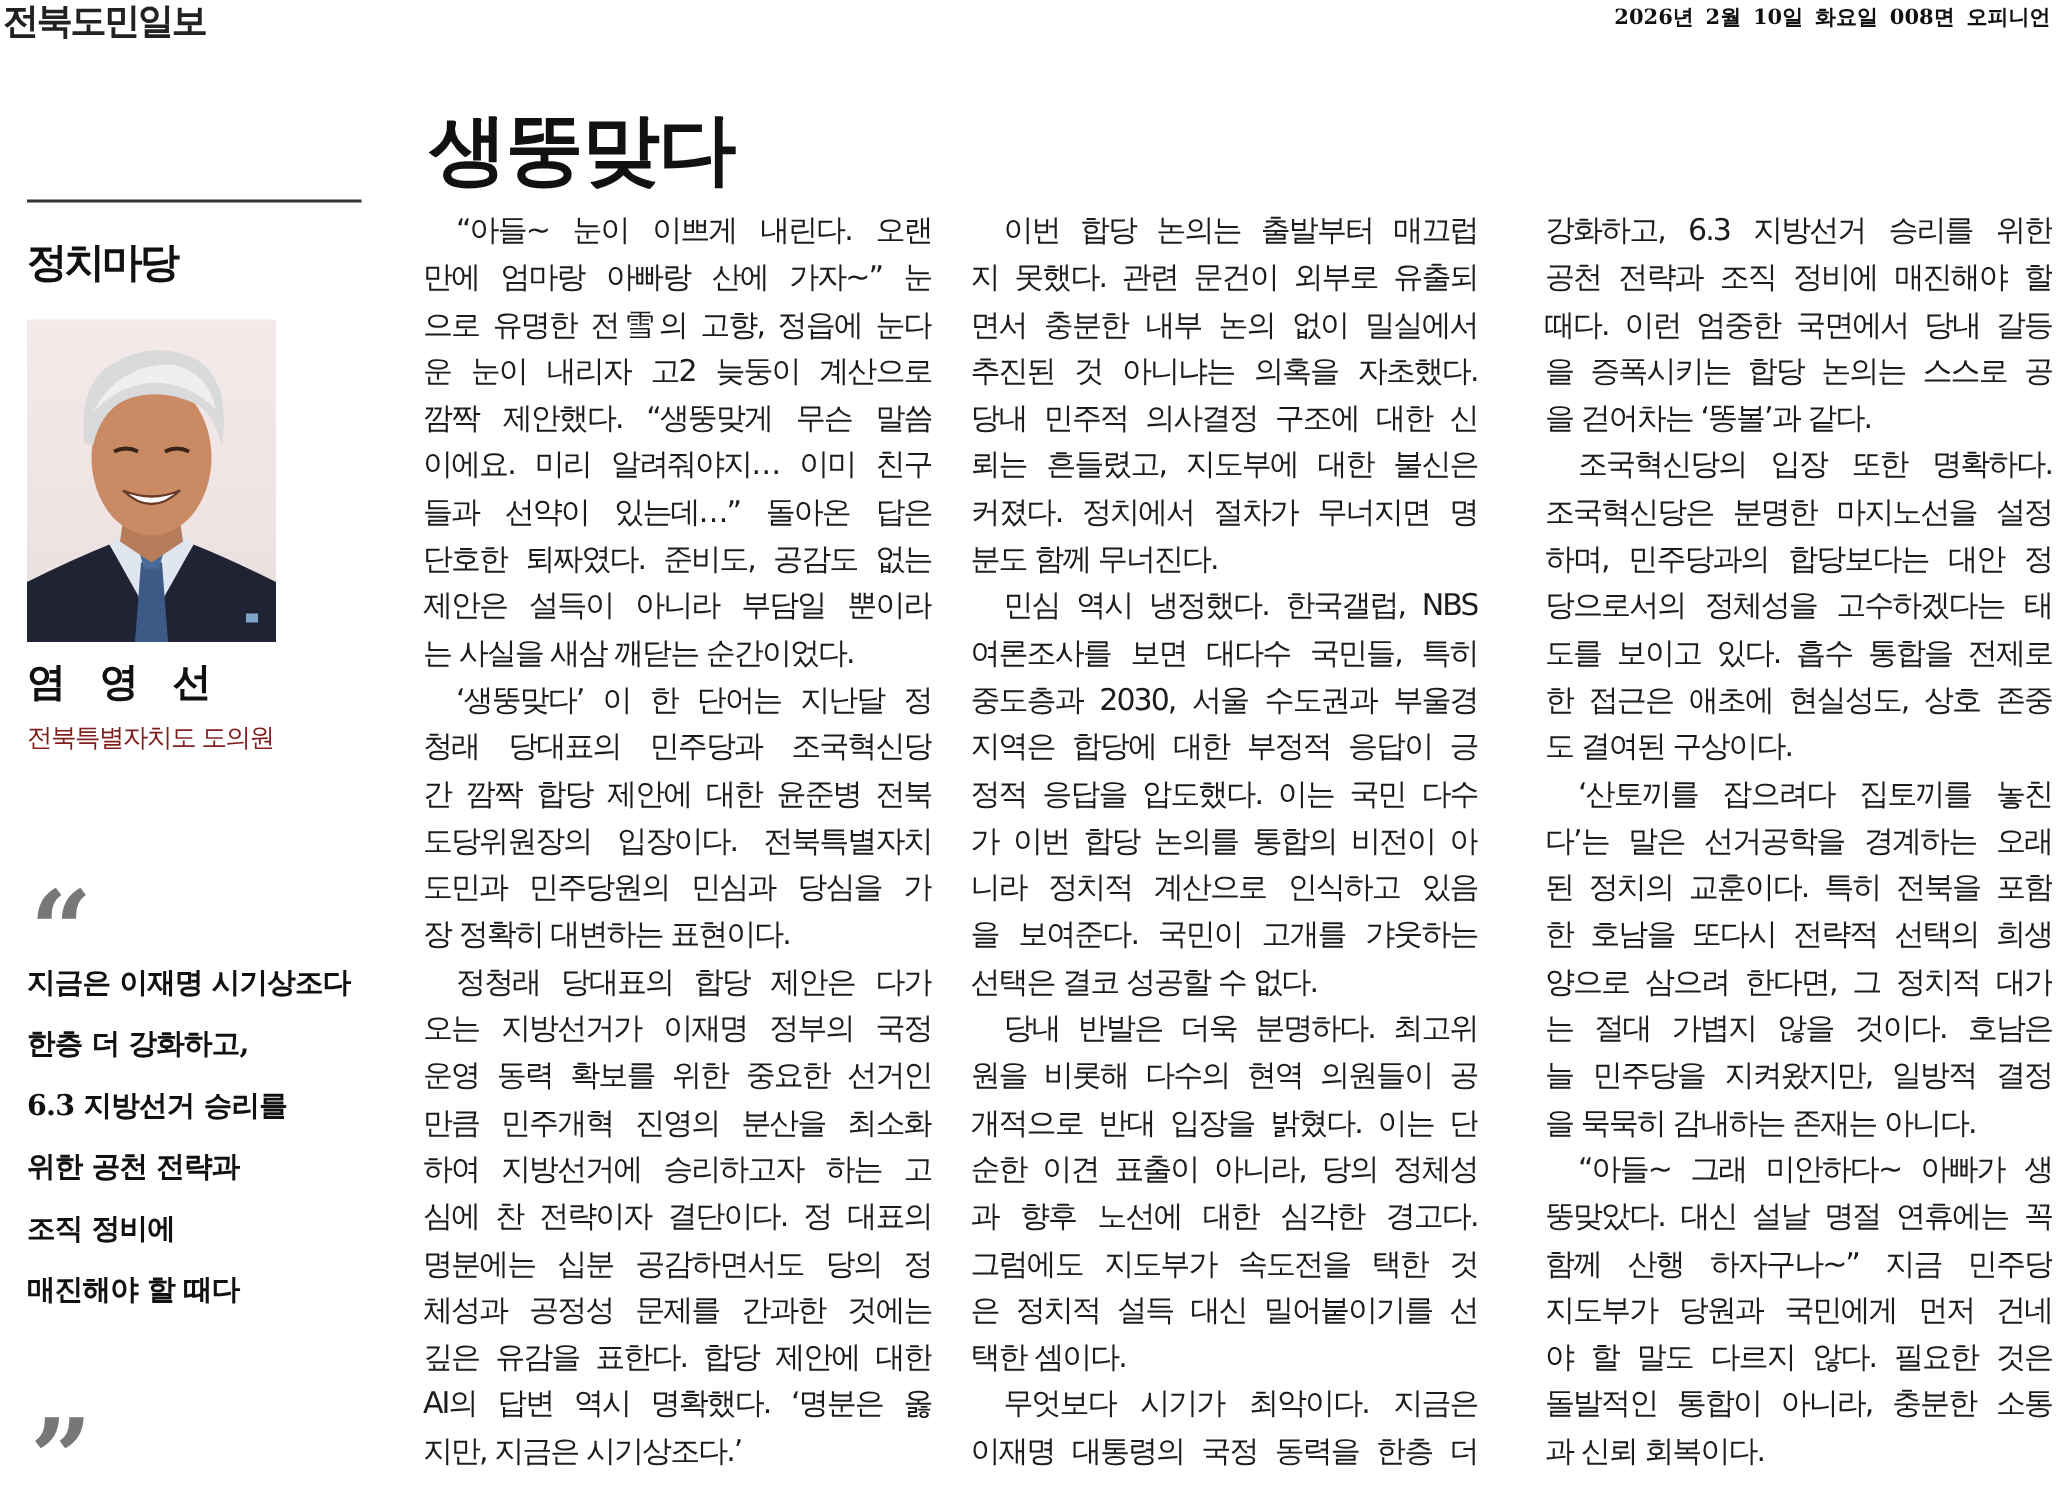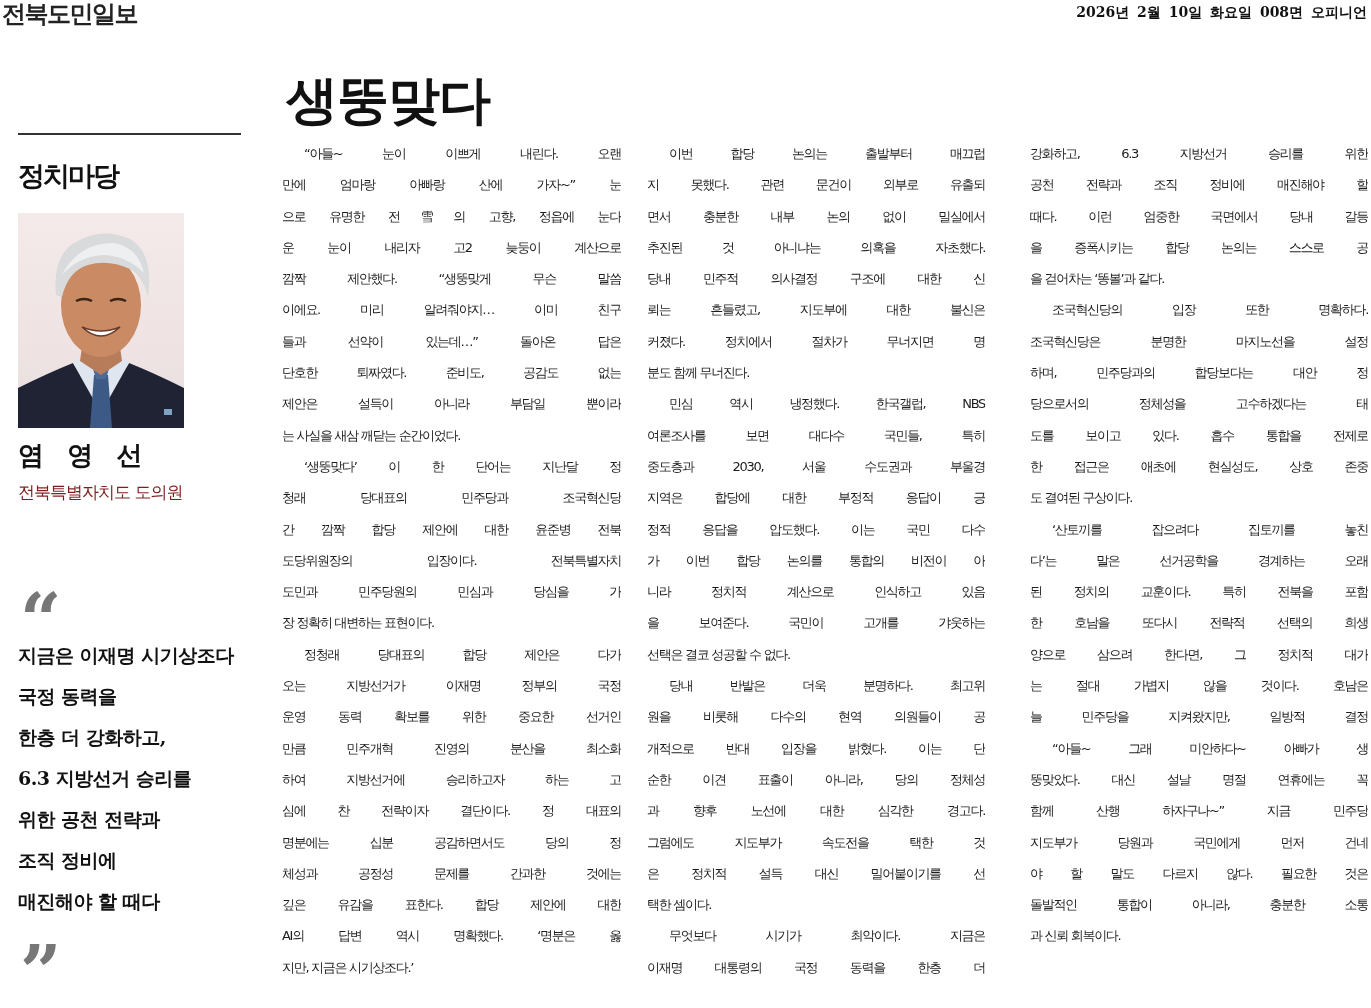--- a/index.html
+++ b/index.html
@@ -9,30 +9,30 @@
   .masthead { position: absolute; left: 2px; top: 0px; font-family: "DejaVu Sans", sans-serif; font-weight: bold; font-size: 24px; letter-spacing: -1.5px; color: #222; line-height: 28px; }
   .dateline { position: absolute; right: 4px; top: 2px; font-family: "DejaVu Serif", serif; font-weight: bold; font-size: 14px; letter-spacing: 0px; color: #111; line-height: 20px; word-spacing: 3px; text-align: center; }
 
   .headline { position: absolute; left: 286px; top: 38px; font-family: "DejaVu Sans", sans-serif; font-weight: bold; font-size: 52px; letter-spacing: -1px; color: #111; line-height: 70px; margin-top: 27px; }
   .section-rule { position: absolute; left: 18px; top: 133px; width: 223px; height: 2px; background: #333; }
   .section-title { position: absolute; left: 18px; top: 146px; font-family: "DejaVu Sans", sans-serif; font-weight: bold; font-size: 27px; letter-spacing: -2px; color: #111; line-height: 36px; margin-top: 12px; }
 
   .portrait { position: absolute; left: 18px; top: 213px; width: 166px; height: 215px; background: linear-gradient(180deg, #f4eaea 0%, #efe3e3 60%, #e9dfdf 100%); overflow: hidden; }
   .portrait svg { display: block; width: 100%; height: 100%; }
 
-  .author-name { position: absolute; left: 18px; top: 438px; font-family: Liberation Sans, sans-serif; font-weight: bold; font-size: 26px; letter-spacing: 8px; color: #111; line-height: 34px; }
+  .author-name { position: absolute; left: 18px; top: 438px; font-family: Liberation Serif, serif; font-weight: bold; font-size: 26px; letter-spacing: 8px; color: #111; line-height: 34px; }
   .author-title { position: absolute; left: 18px; top: 480px; font-family: "DejaVu Sans", sans-serif; font-size: 17px; letter-spacing: -1px; color: #7f1d1d; line-height: 24px; }
 
   .quote-open, .quote-close { position: absolute; left: 20px; font-family: "DejaVu Serif", serif; font-weight: bold; font-size: 72px; color: #777; line-height: 60px; }
   .quote-open { top: 590px; }
   .quote-close { top: 942px; }
   .pull-quote { position: absolute; left: 18px; top: 640px; width: 230px; font-family: "DejaVu Serif", serif; font-weight: bold; font-size: 19px; letter-spacing: -0.5px; color: #111; }
   .pull-quote div { height: 41px; line-height: 30px; white-space: nowrap; }
 
-  .column { position: absolute; top: 138px; width: 340px; font-family: "DejaVu Sans", sans-serif; font-size: 13px; color: #1c1c1c; letter-spacing: -1.3px; }
+  .column { position: absolute; top: 138px; width: 340px; font-family: "DejaVu Sans", sans-serif; font-size: 20px; color: #1c1c1c; letter-spacing: -1.3px; }
   .column .line { height: 31.3px; line-height: 31.3px; white-space: nowrap; text-align: justify; text-align-last: justify; overflow: hidden; }
   .column .line.last { text-align-last: left; }
   .column .line.indent { padding-left: 22px; }
   .col1 { left: 282px; width: 339px; }
   .col2 { left: 647px; width: 338px; }
   .col3 { left: 1030px; width: 338px; }
 </style>
 </head>
 <body>
 
@@ -69,21 +69,20 @@
     <rect x="146" y="196" width="8" height="6" fill="#7ea3c4"></rect>
   </svg>
 </div>
 
 <div class="author-name">염 영 선</div>
 <div class="author-title">전북특별자치도 도의원</div>
 
 <div class="quote-open">“</div>
 <div class="pull-quote">
   <div>지금은 이재명 시기상조다</div>
-  <div>국정 동력을</div>
   <div>한층 더 강화하고,</div>
   <div>6.3 지방선거 승리를</div>
   <div>위한 공천 전략과</div>
   <div>조직 정비에</div>
   <div>매진해야 할 때다</div>
 </div>
 <div class="quote-close">”</div>
 
 <div class="column col1">
     <div class="line indent">“아들~ 눈이 이쁘게 내린다. 오랜</div>
@@ -156,20 +155,21 @@
     <div class="line">도를 보이고 있다. 흡수 통합을 전제로</div>
     <div class="line">한 접근은 애초에 현실성도, 상호 존중</div>
     <div class="line last">도 결여된 구상이다.</div>
     <div class="line indent">‘산토끼를 잡으려다 집토끼를 놓친</div>
     <div class="line">다’는 말은 선거공학을 경계하는 오래</div>
     <div class="line">된 정치의 교훈이다. 특히 전북을 포함</div>
     <div class="line">한 호남을 또다시 전략적 선택의 희생</div>
     <div class="line">양으로 삼으려 한다면, 그 정치적 대가</div>
     <div class="line">는 절대 가볍지 않을 것이다. 호남은</div>
     <div class="line">늘 민주당을 지켜왔지만, 일방적 결정</div>
+    <div class="line last">을 묵묵히 감내하는 존재는 아니다.</div>
     <div class="line indent">“아들~ 그래 미안하다~ 아빠가 생</div>
     <div class="line">뚱맞았다. 대신 설날 명절 연휴에는 꼭</div>
     <div class="line">함께 산행 하자구나~” 지금 민주당</div>
     <div class="line">지도부가 당원과 국민에게 먼저 건네</div>
     <div class="line">야 할 말도 다르지 않다. 필요한 것은</div>
     <div class="line">돌발적인 통합이 아니라, 충분한 소통</div>
     <div class="line last">과 신뢰 회복이다.</div>
   </div>
 
 </body></html>

